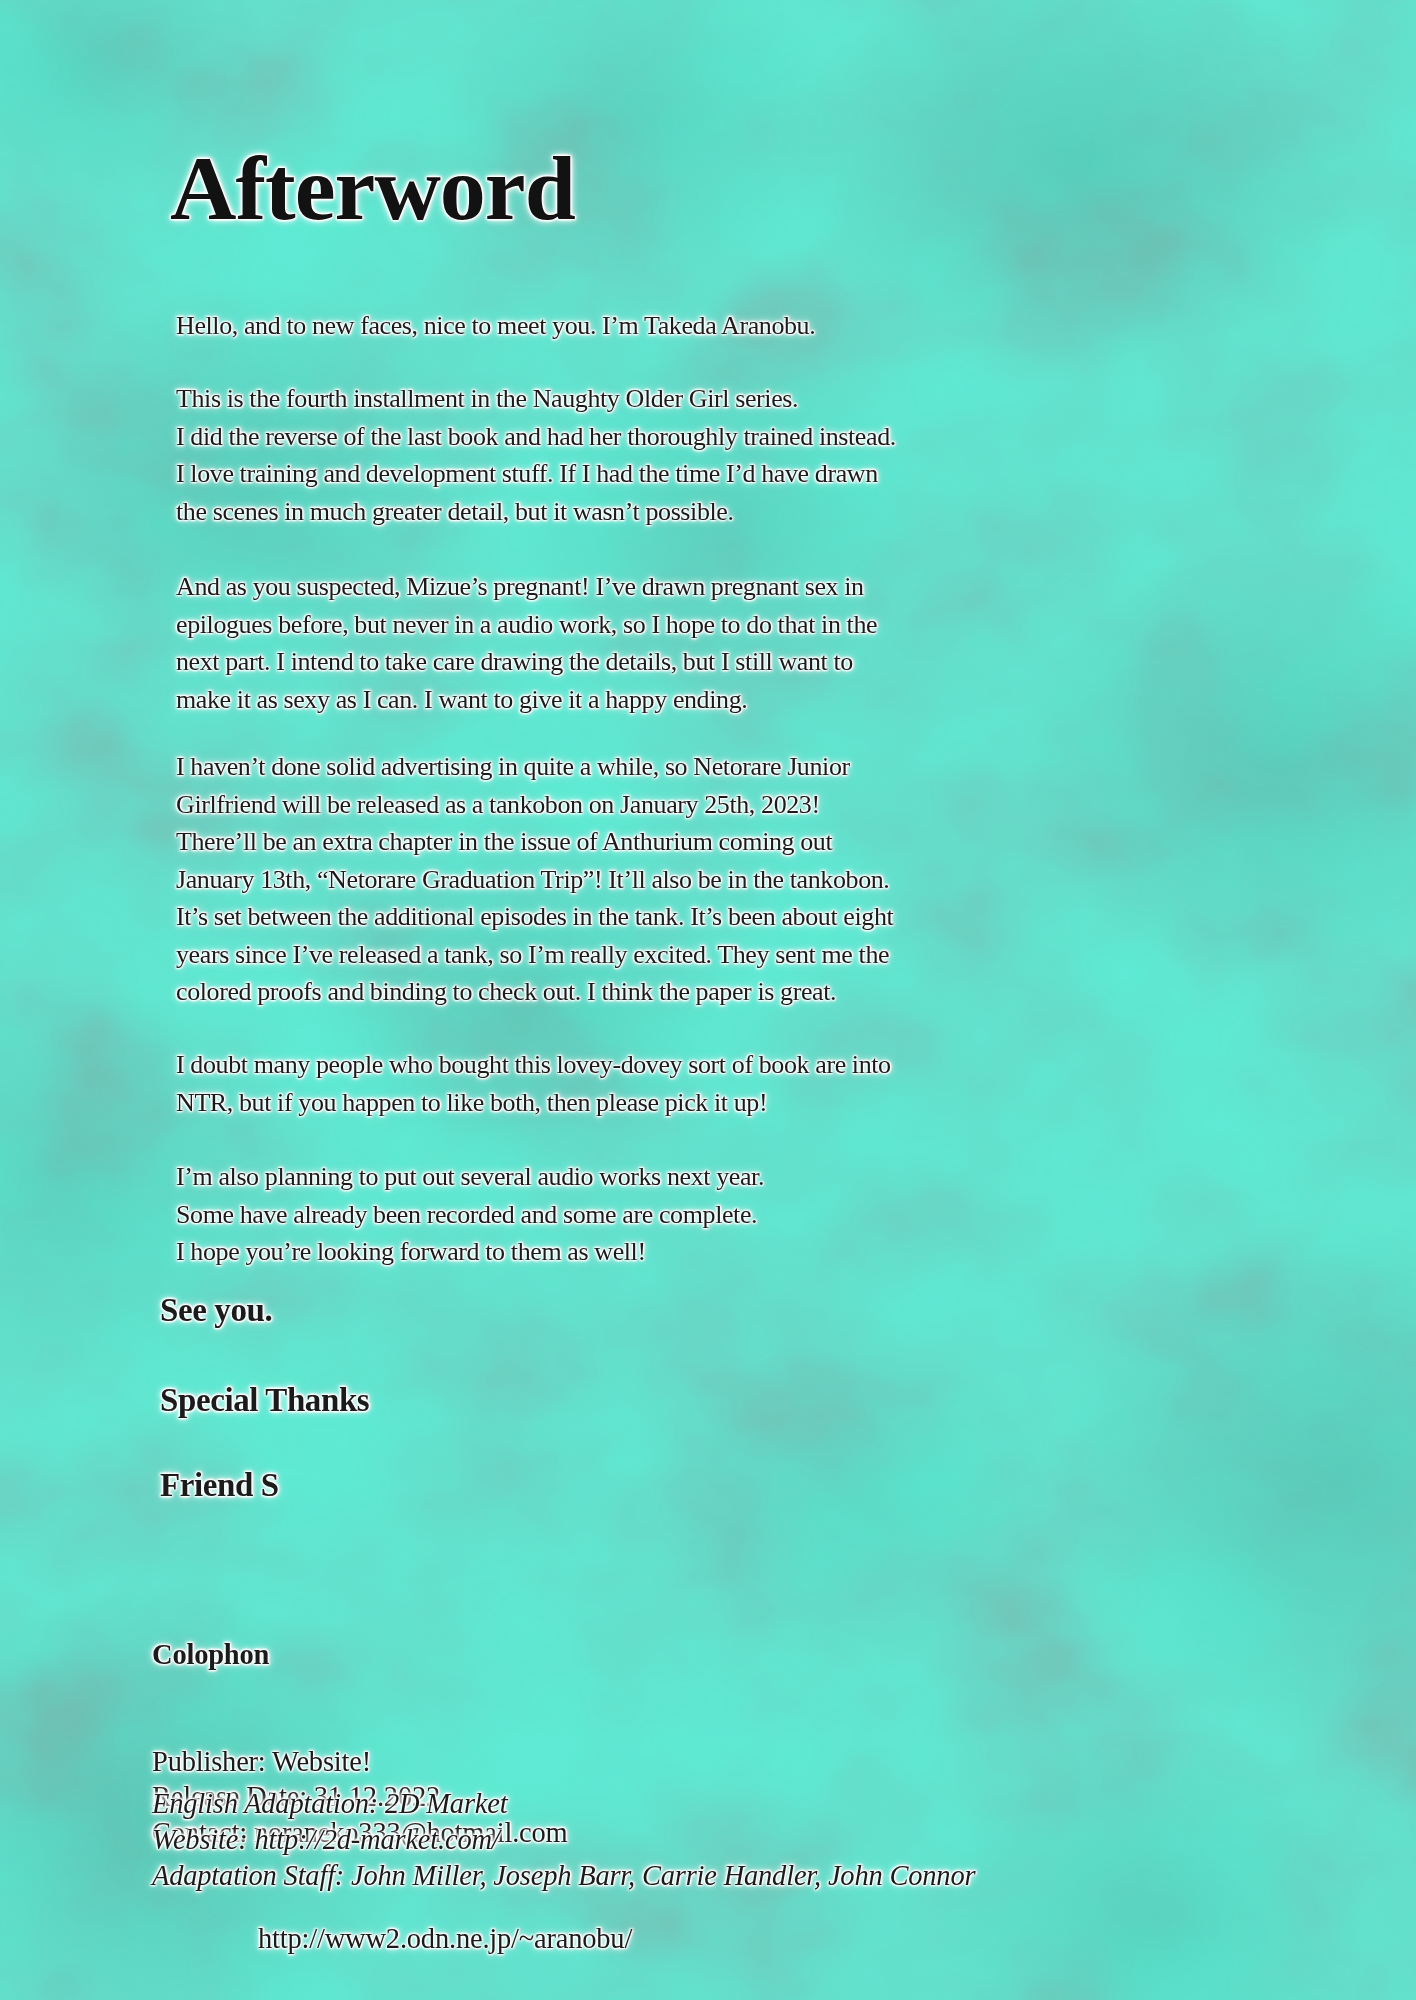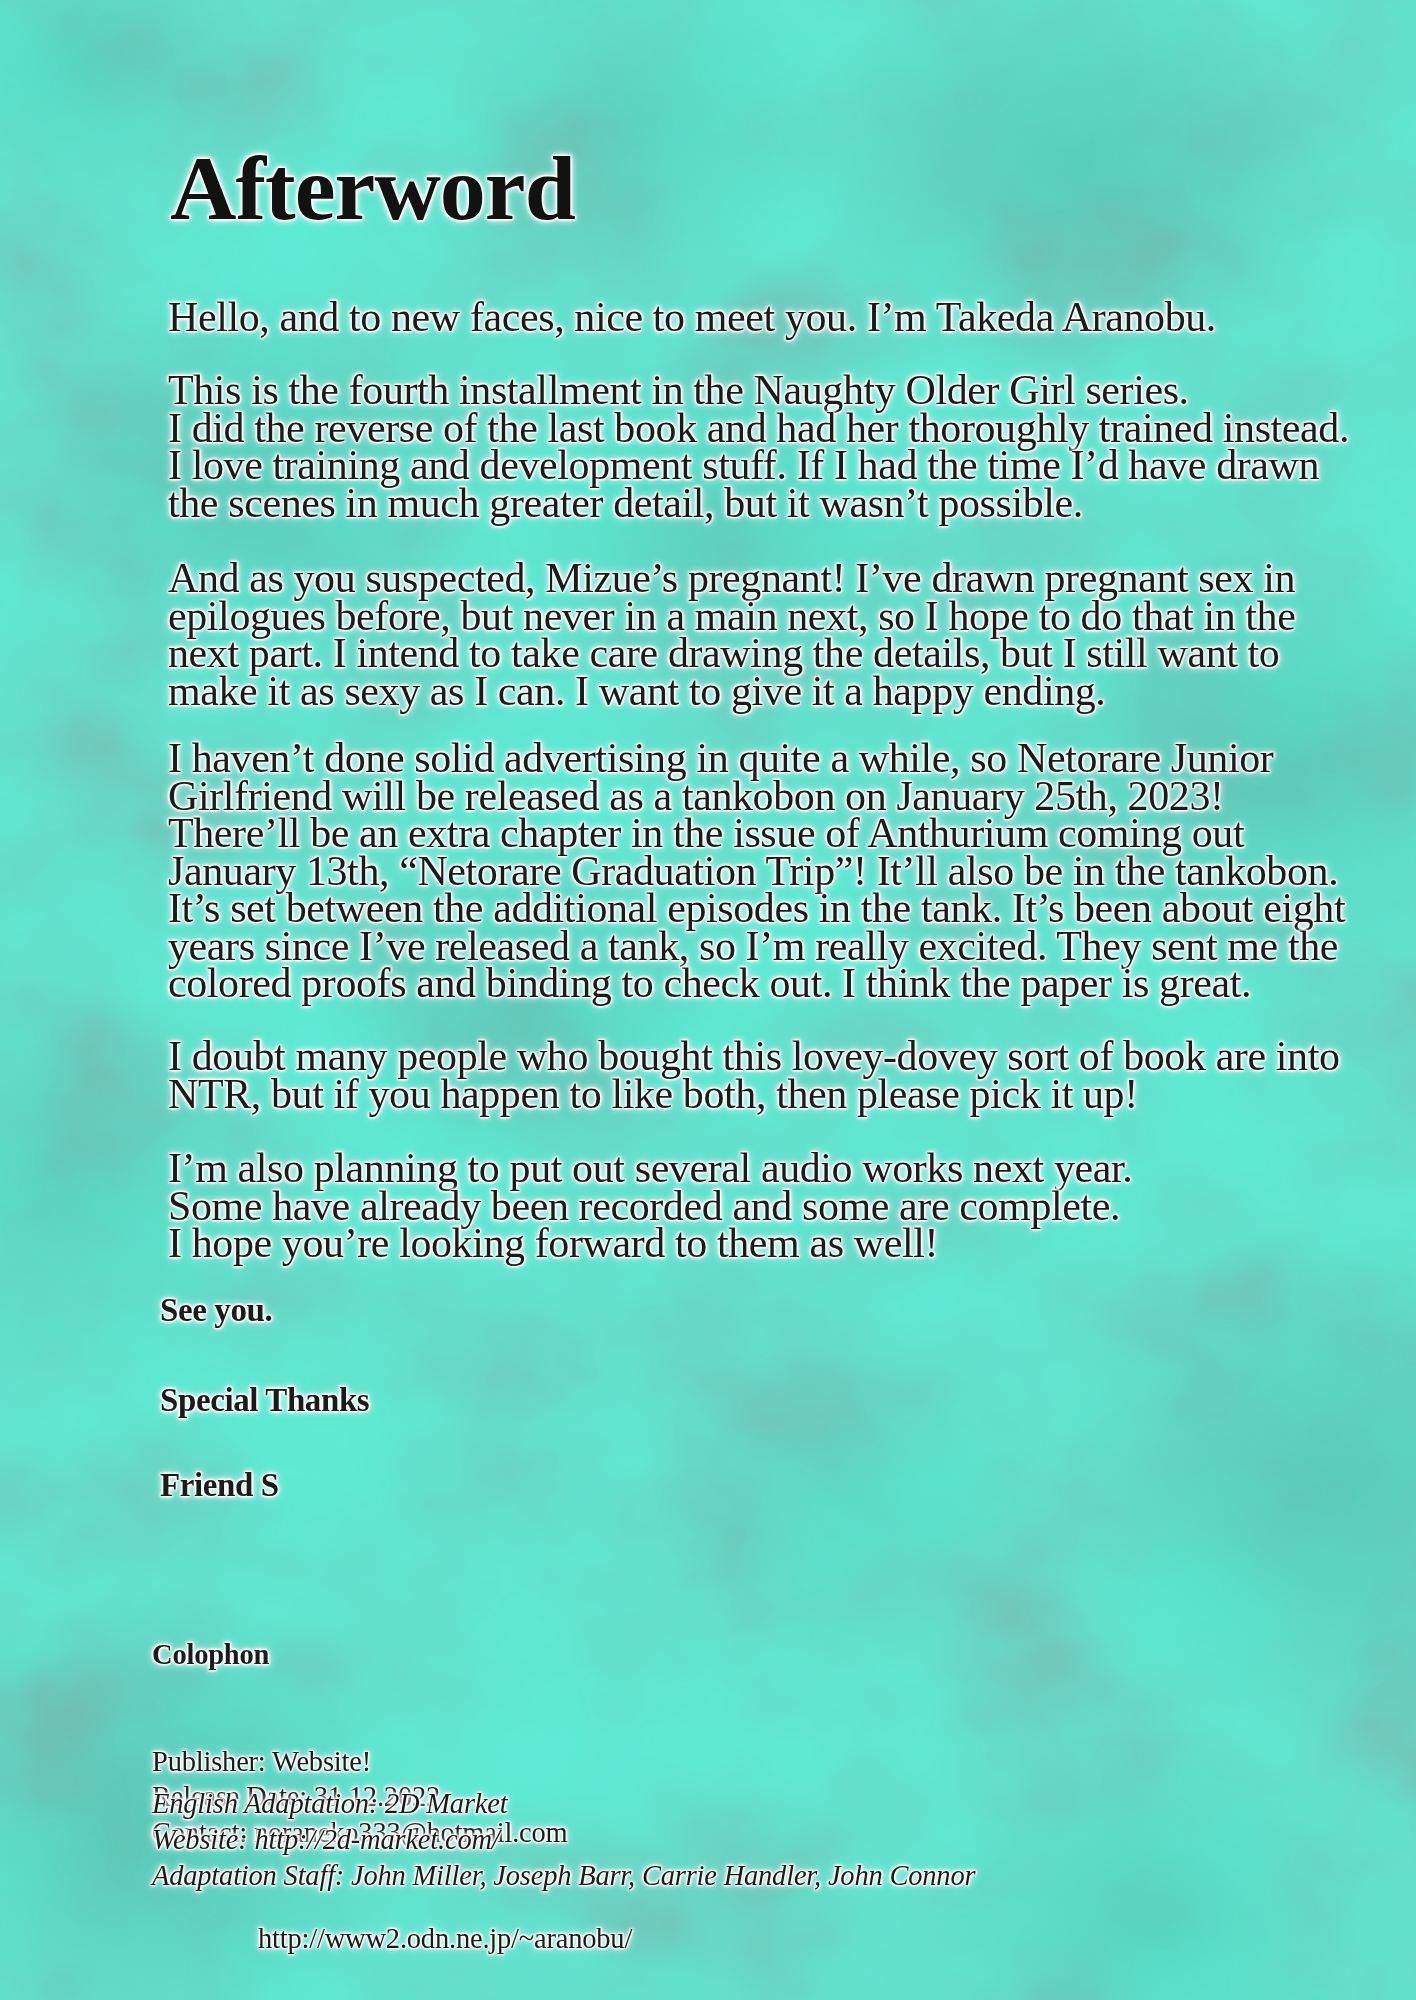--- a/index.html
+++ b/index.html
@@ -37,22 +37,22 @@
       0 0 3px #fff, 0 0 6px #fff, 0 0 10px rgba(255,255,255,0.95),
       1px 1px 2px #fff, -1px -1px 2px #fff, 1px -1px 2px #fff, -1px 1px 2px #fff;
   }
   .title {
     position: absolute; left: 170px; top: 142px;
     margin: 0;
     font-size: 92px; font-weight: 700; line-height: 1;
     letter-spacing: -1px; color: #121212;
   }
   .body-par {
-    position: absolute; left: 160px; margin: 8px;
-    font-size: 42px; line-height: 37.5px;
+    position: absolute; left: 160px; margin: 16px;
+    font-size: 26px; line-height: 37.5px;
     letter-spacing: -0.4px;
     white-space: pre;
   }
   .par-0 { top: 291px; }
   .par-1 { top: 364px; }
   .par-2 { top: 552px; }
   .par-3 { top: 732px; }
   .par-4 { top: 1030px; }
   .par-5 { top: 1142px; }
   .signoff {
@@ -114,21 +114,21 @@
 
     <h1 class="title">Afterword</h1>
 
     <div>
         <p class="body-par par-0">Hello, and to new faces, nice to meet you. I’m Takeda Aranobu.</p>
         <p class="body-par par-1">This is the fourth installment in the Naughty Older Girl series.
 I did the reverse of the last book and had her thoroughly trained instead.
 I love training and development stuff. If I had the time I’d have drawn
 the scenes in much greater detail, but it wasn’t possible.</p>
         <p class="body-par par-2">And as you suspected, Mizue’s pregnant! I’ve drawn pregnant sex in
-epilogues before, but never in a main next, so I hope to do that in the
+epilogues before, but never in a audio work, so I hope to do that in the
 next part. I intend to take care drawing the details, but I still want to
 make it as sexy as I can. I want to give it a happy ending.</p>
         <p class="body-par par-3">I haven’t done solid advertising in quite a while, so Netorare Junior
 Girlfriend will be released as a tankobon on January 25th, 2023!
 There’ll be an extra chapter in the issue of Anthurium coming out
 January 13th, “Netorare Graduation Trip”! It’ll also be in the tankobon.
 It’s set between the additional episodes in the tank. It’s been about eight
 years since I’ve released a tank, so I’m really excited. They sent me the
 colored proofs and binding to check out. I think the paper is great.</p>
         <p class="body-par par-4">I doubt many people who bought this lovey-dovey sort of book are into

